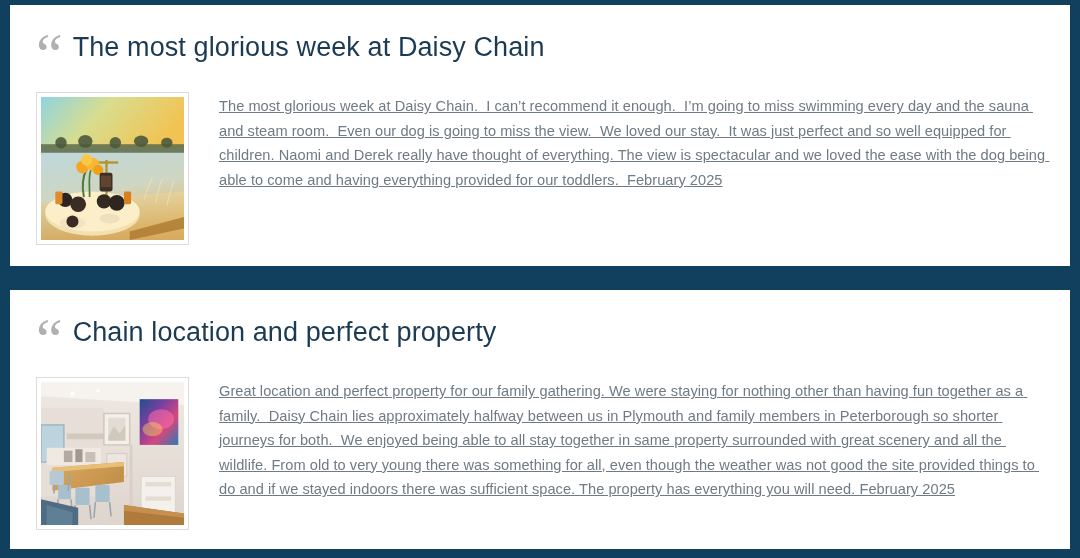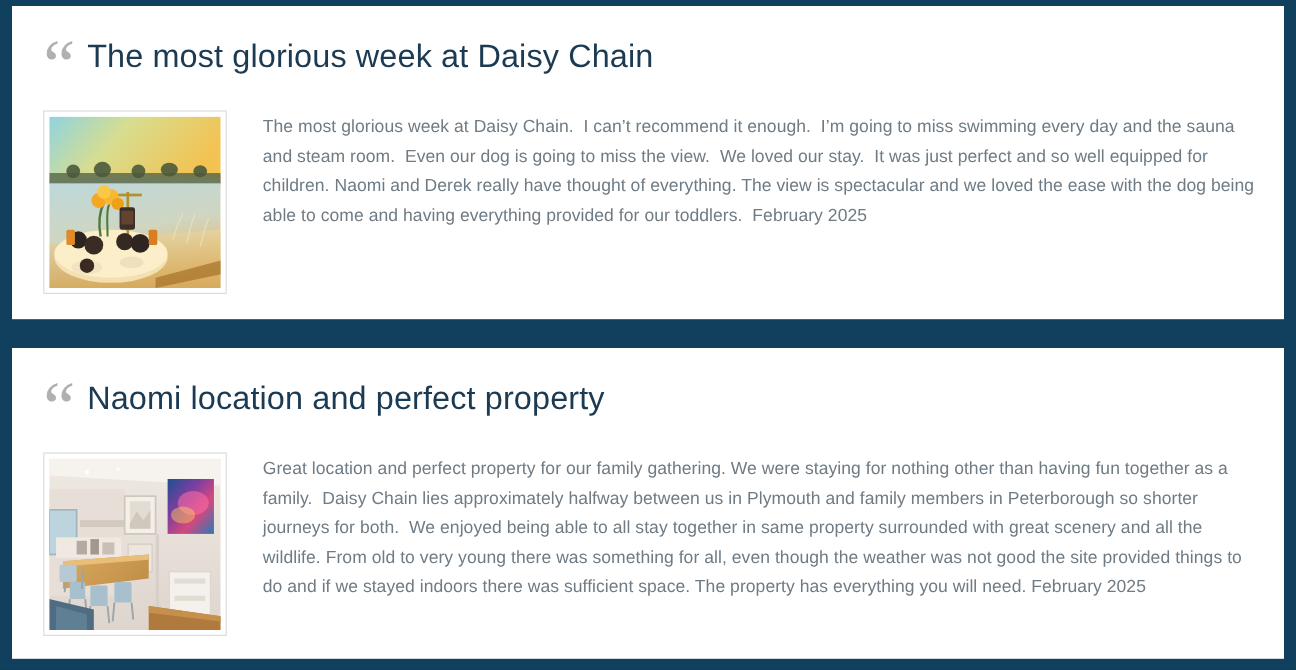--- a/index.html
+++ b/index.html
@@ -88,20 +88,21 @@
 
   .review-text {
     flex: 1 1 auto;
     margin-left: 30px;
     color: #6f7b84;
     font-size: 14.6px;
     line-height: 24.5px;
     letter-spacing: 0.05px;
     padding-top: 2px;
     white-space: pre-wrap;
+    text-decoration: underline;
   }
 </style>
 </head>
 <body>
 
 <div class="page">
 
   <div class="review-card card-one">
     <div class="card-head">
       <span class="quote-mark">“</span>
@@ -172,21 +173,21 @@
       </div>
       <div class="review-text">The most glorious week at Daisy Chain.  I can’t recommend it enough.  I’m going to miss swimming every day and the sauna and steam room.  Even our dog is going to miss the view.  We loved our stay.  It was just perfect and so well equipped for children. Naomi and Derek really have thought of everything. The view is spectacular and we loved the ease with the dog being able to come and having everything provided for our toddlers.  February 2025</div>
     </div>
   </div>
 
   <div class="card-gap"></div>
 
   <div class="review-card card-two">
     <div class="card-head">
       <span class="quote-mark">“</span>
-      <h2 class="review-title">Naomi location and perfect property</h2>
+      <h2 class="review-title">Chain location and perfect property</h2>
     </div>
     <div class="card-body">
       <div class="thumb-frame">
         <div class="thumb-inner">
           <svg viewBox="0 0 100 100" preserveAspectRatio="none" aria-hidden="true">
             <defs>
               <linearGradient id="wall2" x1="0" y1="0" x2="0" y2="1">
                 <stop offset="0%" stop-color="#efe9e3"></stop>
                 <stop offset="100%" stop-color="#ded5cd"></stop>
               </linearGradient>

